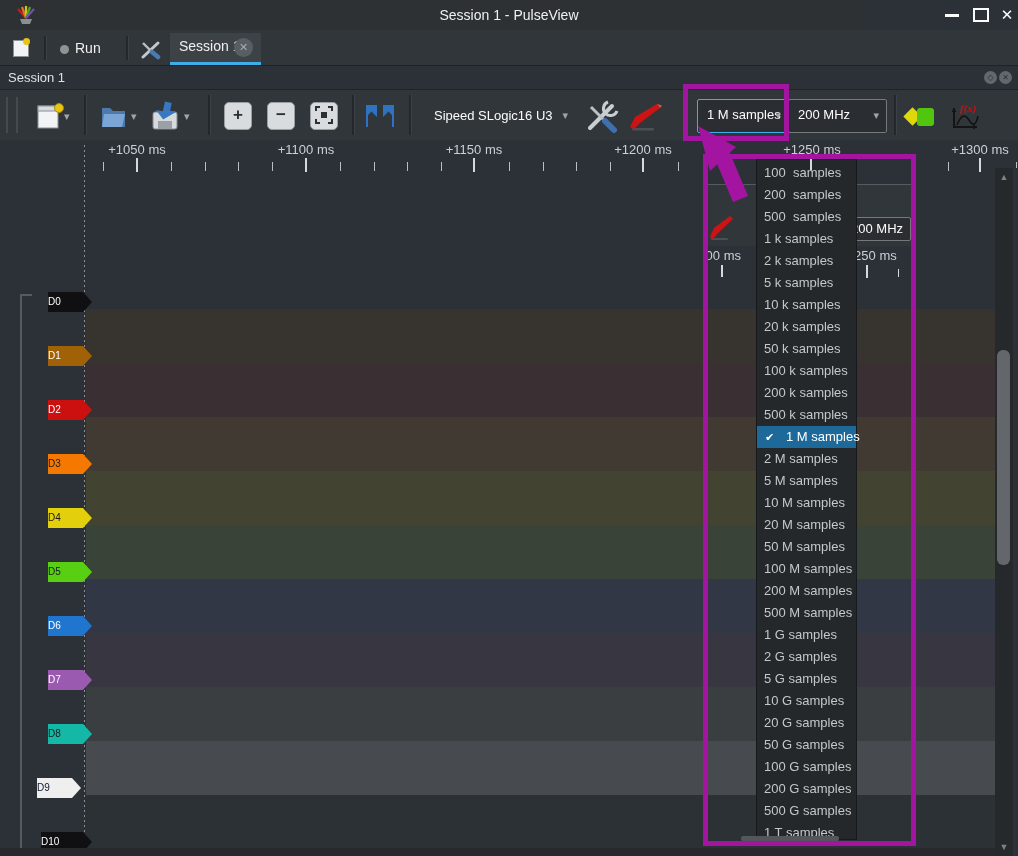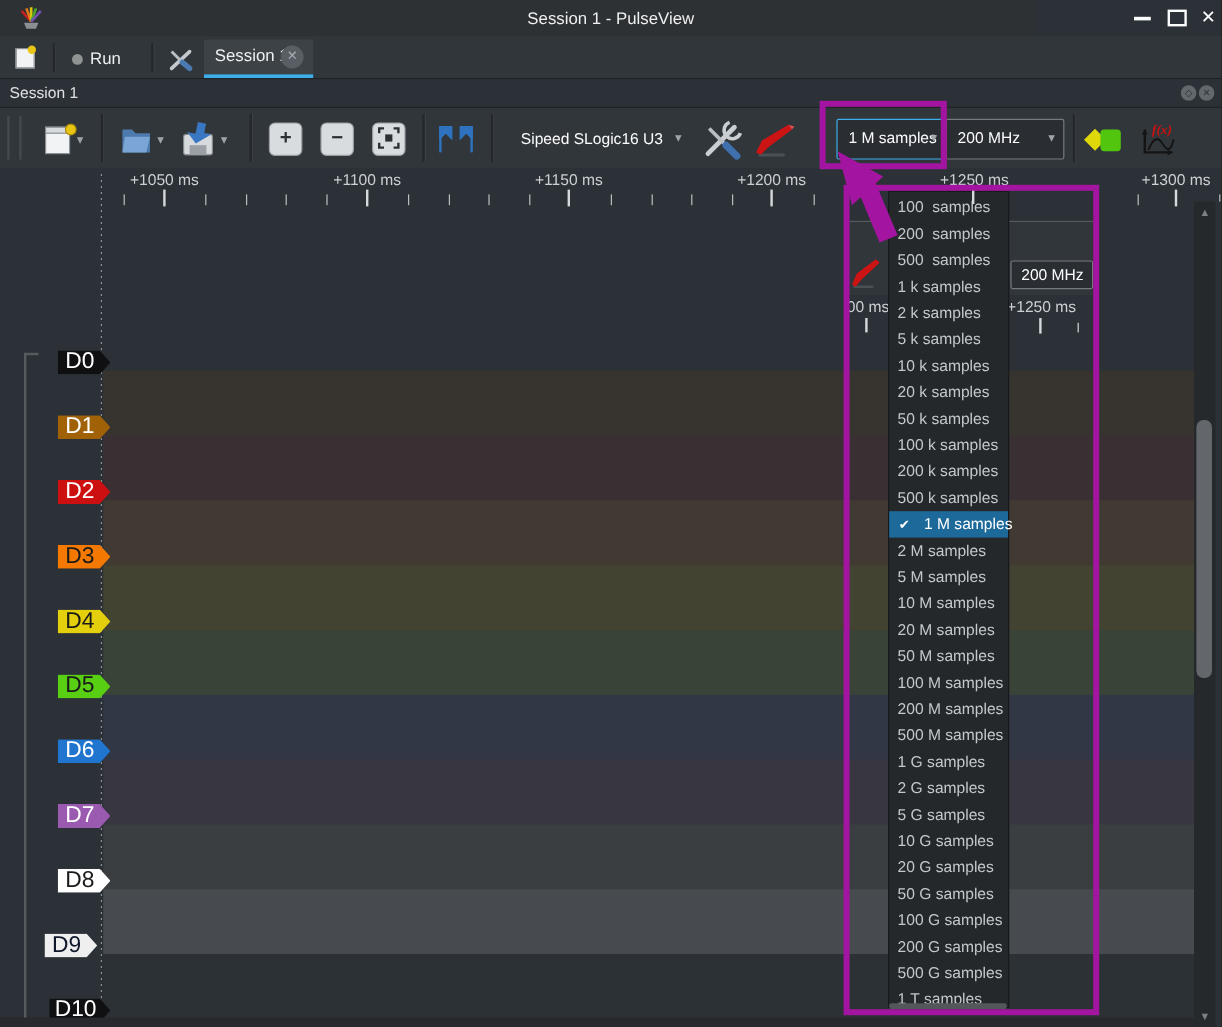--- a/index.html
+++ b/index.html
@@ -58,41 +58,41 @@
                white-space:nowrap;}
   .tick-major{top:18px;width:2px;height:14px;background:#d5d9dc;}
   .tick-minor{top:22px;width:1px;height:9px;background:#b9bec2;}
   
   .trace{left:0;top:185px;width:1018px;height:663px;background:#2b3136;}
   .band{left:86px;width:909px;}
   .bracket{left:20px;top:109px;width:10px;height:554px;border-left:2px solid #565b5e;
            border-top:2px solid #565b5e;}
   .dotline{left:84px;top:145px;width:1px;height:703px;
            background:repeating-linear-gradient(to bottom,#8a9094 0 2px,transparent 2px 5px);}
-  .dtag{height:20px;line-height:20px;text-align:center;font-size:19px;padding-right:7px;
+  .dtag{height:20px;line-height:20px;text-align:left;font-size:10px;padding-right:7px;
         clip-path:polygon(0 0,calc(100% - 9px) 0,100% 50%,calc(100% - 9px) 100%,0 100%);}
   
   .vscroll{left:995px;top:168px;width:18px;height:688px;background:#26292c;}
   .vthumb{left:2px;top:182px;width:13px;height:215px;background:#63676b;border-radius:6px;}
   .sarrow{left:0;width:18px;text-align:center;font-size:9px;color:#7d8185;}
   .hscroll{left:0;top:848px;width:995px;height:8px;background:#27292c;}
   .edge-right{left:1013px;top:168px;width:5px;height:688px;background:#2b3136;}
   
   .inset-strip-top{left:708px;top:159px;width:203px;height:25px;background:#2b3136;z-index:40;}
   .inset-line{left:708px;top:184px;width:203px;height:1px;background:#565b60;z-index:40;}
   .inset-toolbar{left:708px;top:185px;width:203px;height:61px;background:#31363b;z-index:40;}
   .inset-ruler{left:708px;top:246px;width:203px;height:35px;background:#2b3136;z-index:40;}
   .inset-combo{left:842px;top:217px;width:69px;height:24px;line-height:22px;z-index:41;
                background:#2a2e33;border:1px solid #76797c;border-radius:2px;color:#fcfcfc;
                padding-left:8px;box-sizing:border-box;overflow:hidden;white-space:nowrap;}
   .inset-rlabel{z-index:41;font-size:13px;color:#ccd0d3;}
   .clipL{left:705px;top:248px;width:36px;height:16px;overflow:hidden;}
   .clipL span{position:absolute;right:0;white-space:nowrap;}
   .itick{z-index:41;background:#d5d9dc;}
-  .ddlist{left:740px;top:159px;width:101px;height:681px;background:#24282b;
+  .ddlist{left:756px;top:159px;width:101px;height:681px;background:#24282b;
           border:1px solid #17191c;box-sizing:border-box;z-index:45;}
   .dd-item{height:22px;line-height:22px;padding-left:7px;color:#c4c8cb;white-space:pre;
            font-size:13px;}
   .dd-item.selected{background:#1d6a9a;color:#ffffff;padding-left:8px;}
   .dd-item .chk{display:inline-block;width:13px;font-size:11px;margin-right:8px;}
   .dd-bottom{left:741px;top:836px;width:98px;height:5px;background:#53575b;border-radius:2px;
              z-index:46;}
   .stray-tick{left:810px;top:156px;width:2px;height:14px;background:#d5d9dc;z-index:46;}
   
   .anno{border:5px solid #a315a0;box-sizing:border-box;z-index:55;pointer-events:none;}
@@ -293,21 +293,21 @@
   <div class="abs dotline"></div>
   <div id="labels" class="abs" style="left:0;top:0;width:100px;height:856px;pointer-events:none;">
       <div class="abs dtag" style="pointer-events: auto; left: 48px; top: 292px; width: 37px; background: rgb(16, 16, 18); color: rgb(255, 255, 255);">D0</div>
       <div class="abs dtag" style="pointer-events: auto; left: 48px; top: 346px; width: 37px; background: #a16207; color: rgb(255, 255, 255);">D1</div>
       <div class="abs dtag" style="pointer-events: auto; left: 48px; top: 400px; width: 37px; background: rgb(204, 16, 16); color: rgb(255, 255, 255);">D2</div>
       <div class="abs dtag" style="pointer-events: auto; left: 48px; top: 454px; width: 37px; background: rgb(245, 121, 0); color: rgb(26, 26, 26);">D3</div>
       <div class="abs dtag" style="pointer-events: auto; left: 48px; top: 508px; width: 37px; background: rgb(227, 207, 11); color: rgb(26, 26, 26);">D4</div>
       <div class="abs dtag" style="pointer-events: auto; left: 48px; top: 562px; width: 37px; background: rgb(89, 207, 20); color: rgb(26, 26, 26);">D5</div>
       <div class="abs dtag" style="pointer-events: auto; left: 48px; top: 616px; width: 37px; background: rgb(32, 118, 207); color: rgb(255, 255, 255);">D6</div>
       <div class="abs dtag" style="pointer-events: auto; left: 48px; top: 670px; width: 37px; background: rgb(154, 90, 176); color: rgb(255, 255, 255);">D7</div>
-      <div class="abs dtag" style="pointer-events: auto; left: 48px; top: 724px; width: 37px; background: #ffffff; color: rgb(26, 26, 26);">D8</div>
+      <div class="abs dtag" style="pointer-events: auto; left: 48px; top: 724px; width: 37px; background: #14b8a6; color: rgb(26, 26, 26);">D8</div>
       <div class="abs dtag" style="pointer-events: auto; left: 37px; top: 778px; width: 37px; background: rgb(239, 239, 239); color: #0f172a;">D9</div>
       <div class="abs dtag" style="pointer-events: auto; left: 41px; top: 832px; width: 44px; background: rgb(16, 16, 18); color: rgb(255, 255, 255);">D10</div>
     </div>
 
   <div class="abs hscroll"></div>
   <div class="abs vscroll">
     <div class="abs sarrow" style="top:4px;">▲</div>
     <div class="abs vthumb"></div>
     <div class="abs sarrow" style="top:674px;">▼</div>
   </div>

